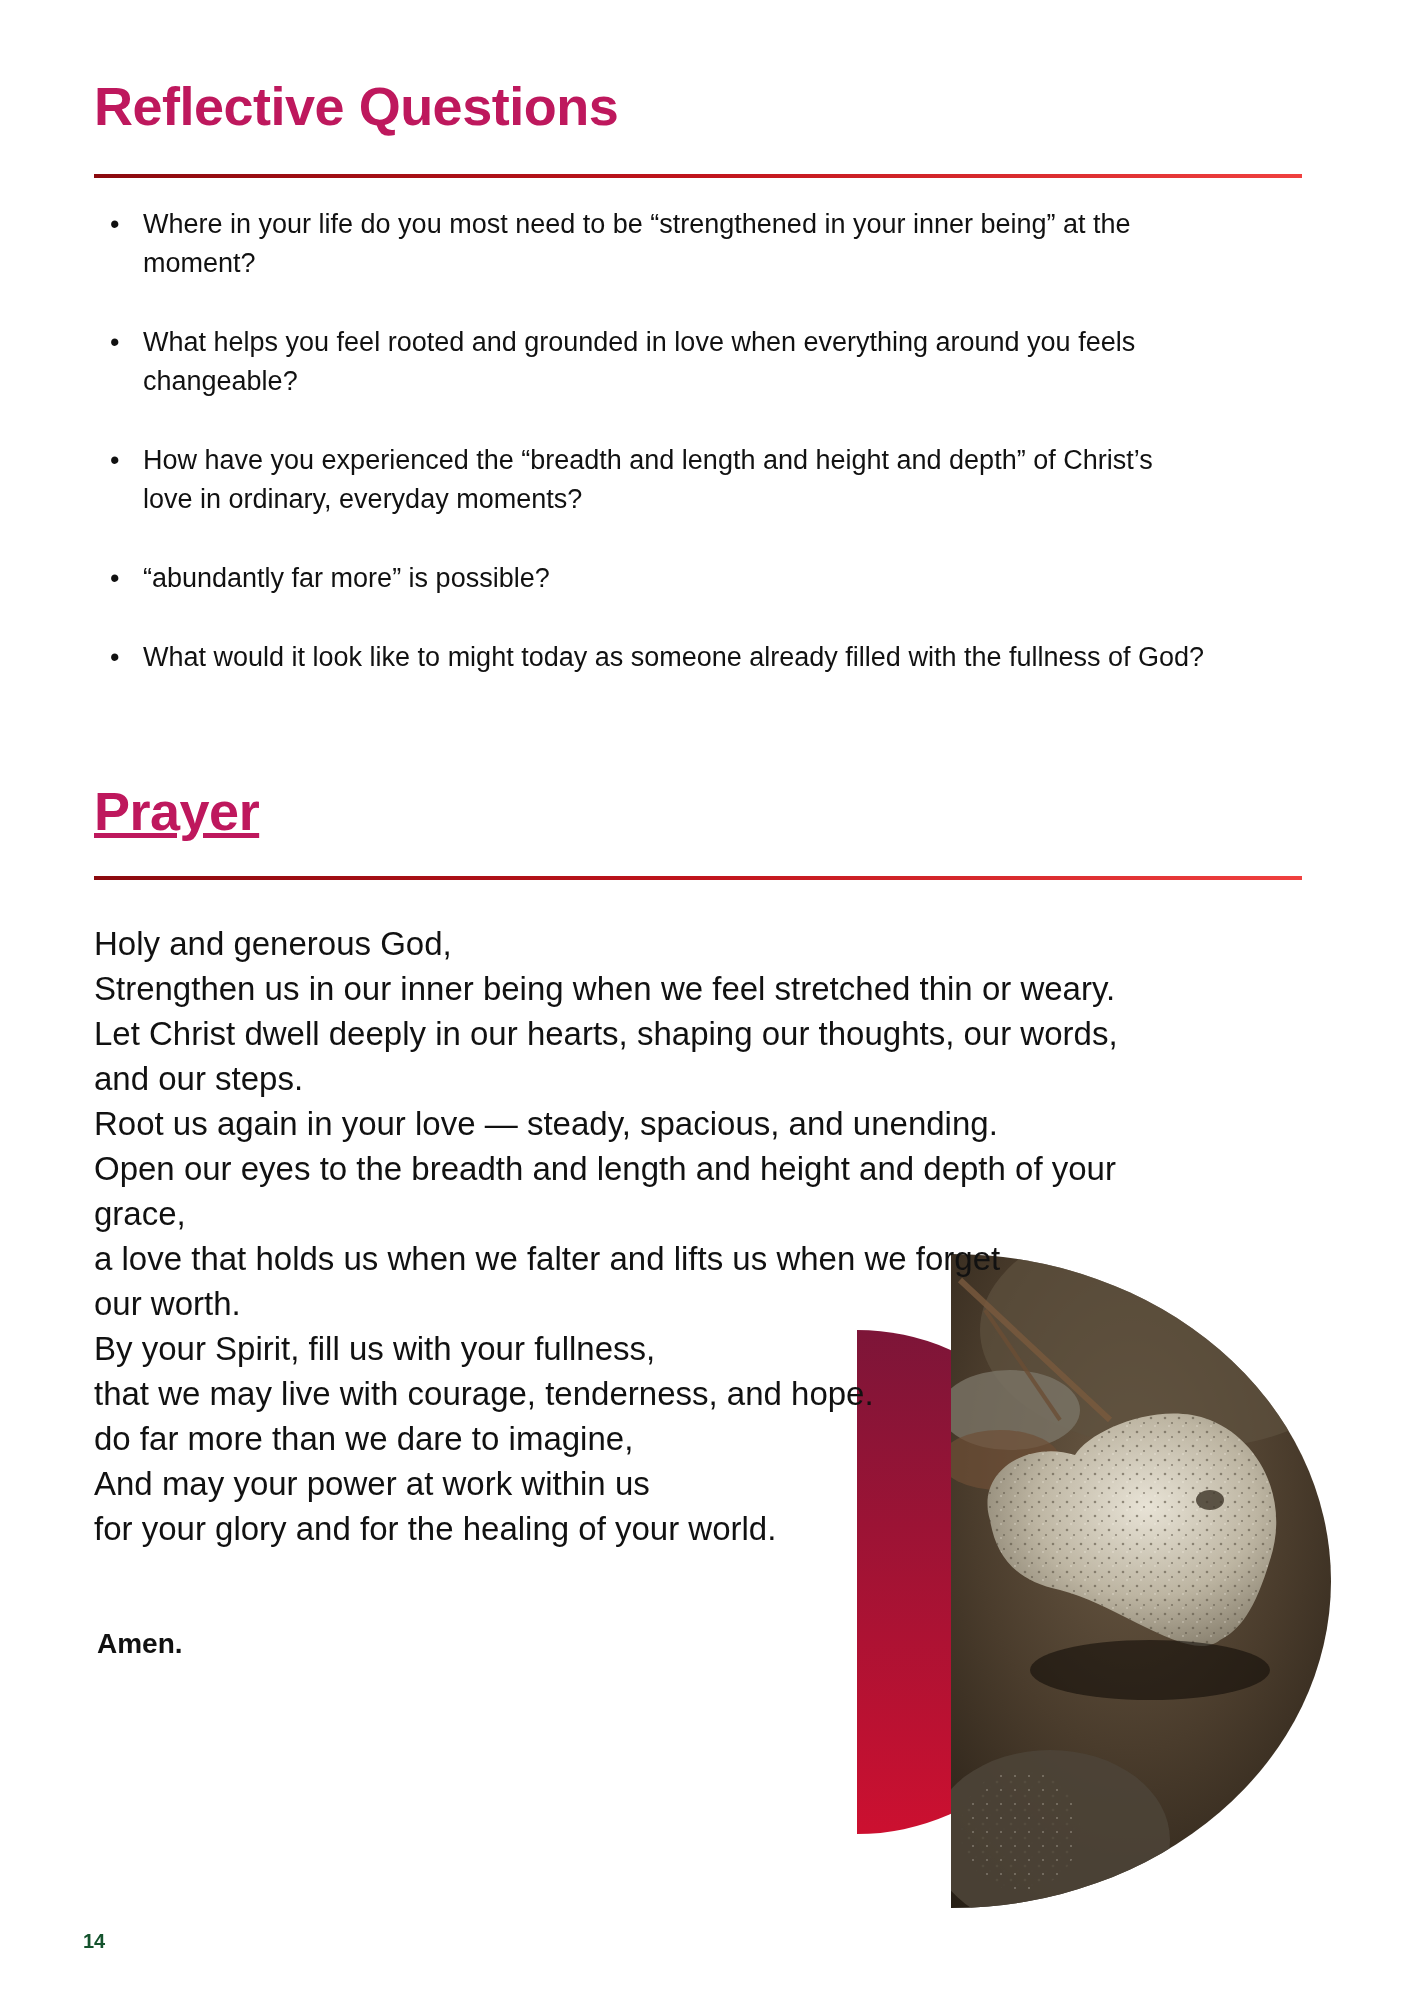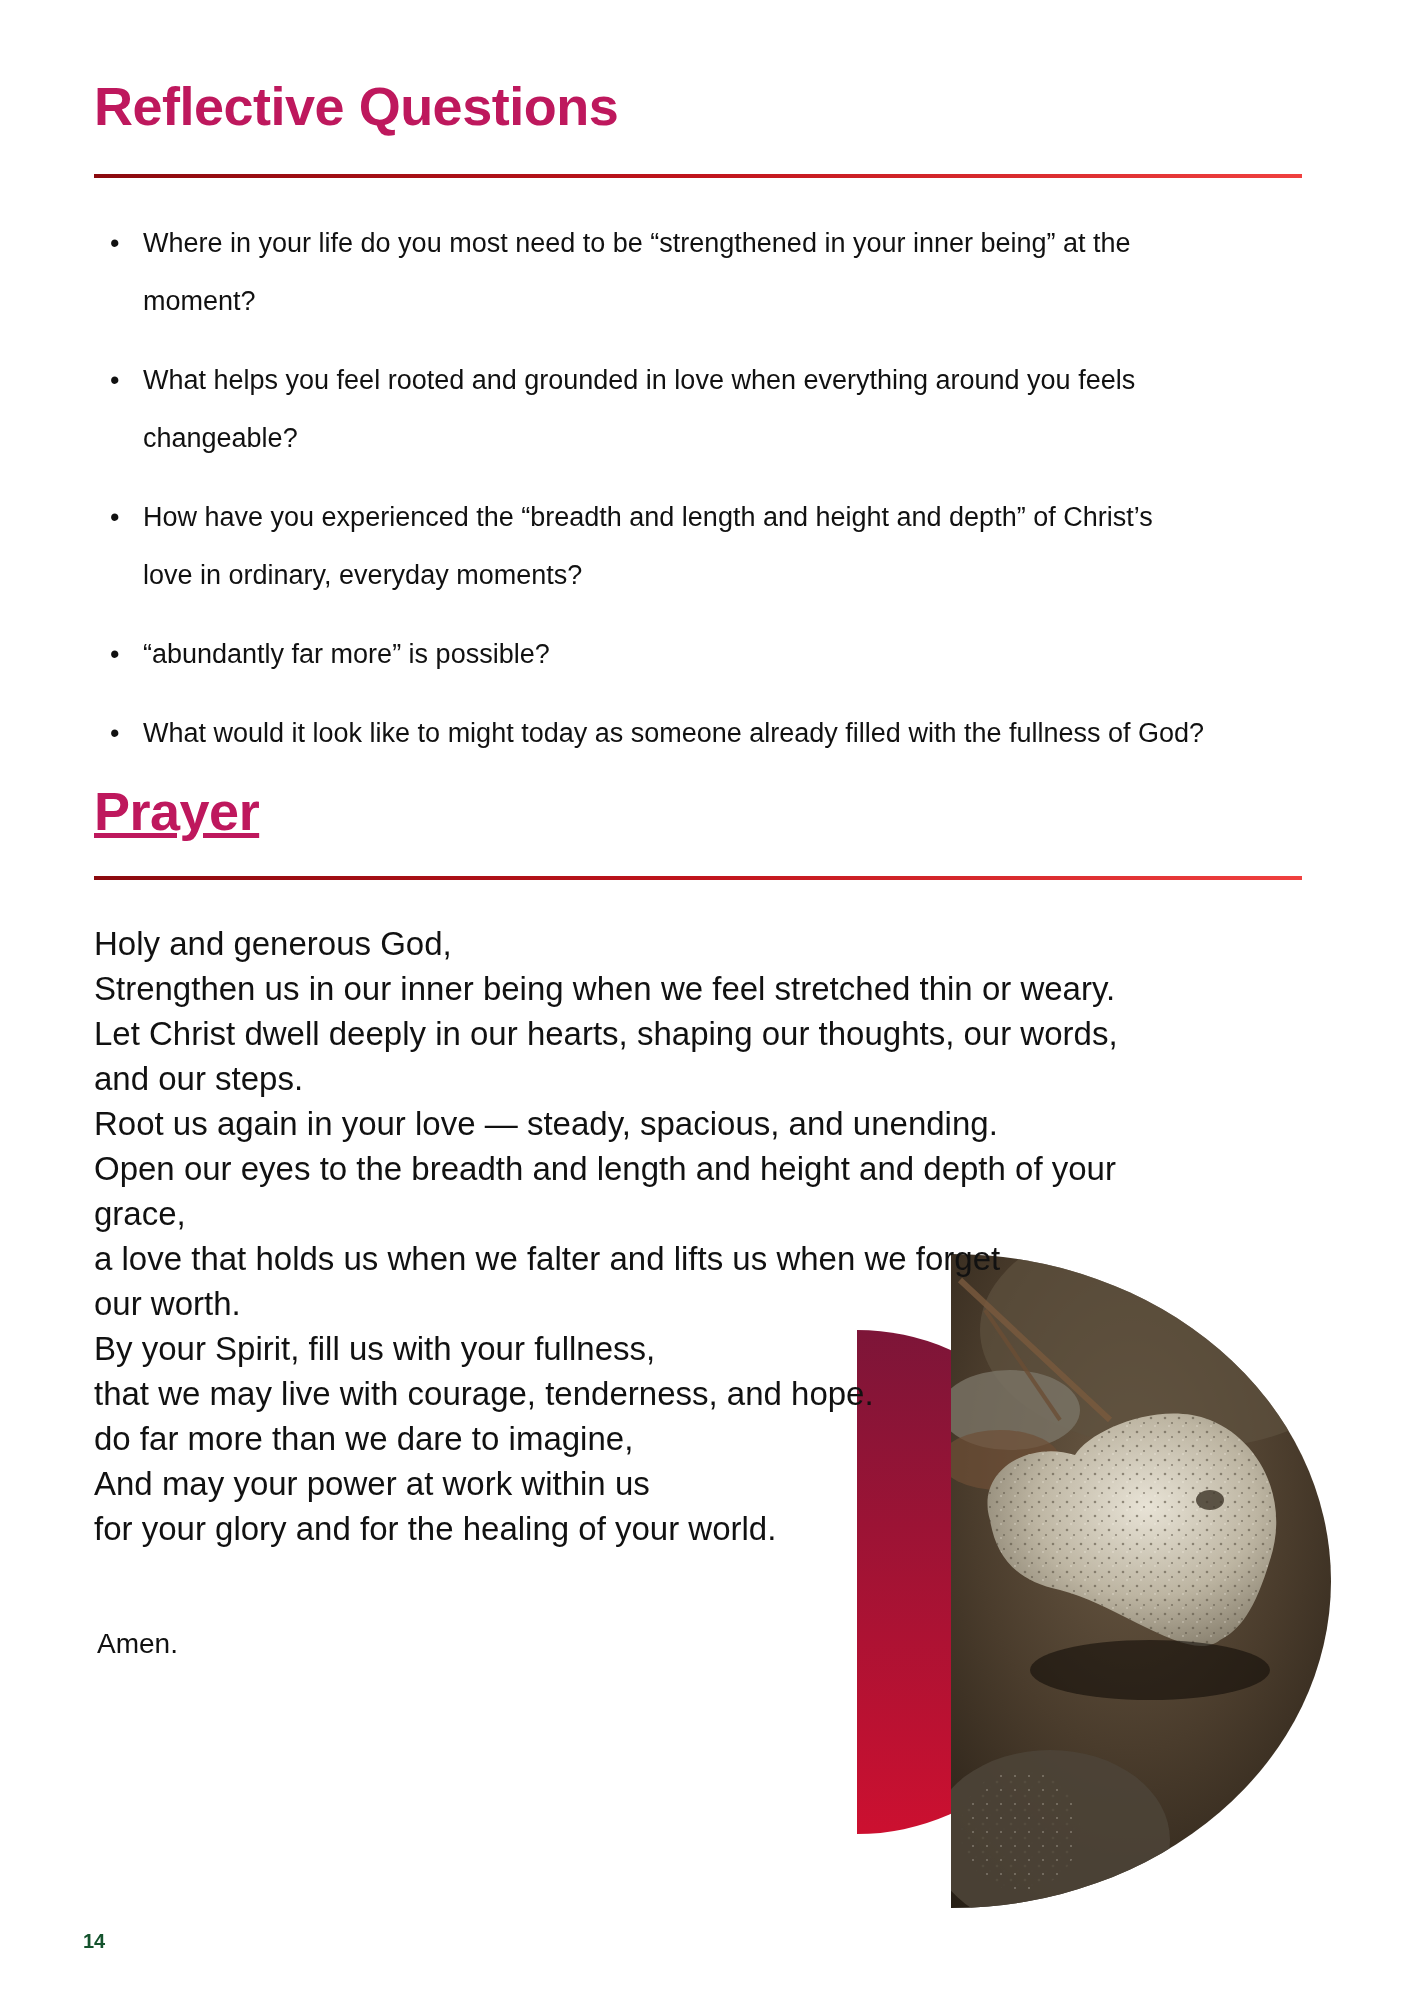--- a/index.html
+++ b/index.html
@@ -9,24 +9,24 @@
              font-size: 54px; line-height: 60px; letter-spacing: -0.5px; }
   #h-questions { top: 76px; }
   #h-prayer { top: 781px; text-decoration: underline; }
   .rule { position: absolute; left: 94px; width: 1208px; height: 4px;
           background: linear-gradient(to right, #8b0a0e 0%, #c0141c 50%, #f0403f 100%); }
   #rule-1 { top: 174px; }
   #rule-2 { top: 876px; }
   .questions { position: absolute; left: 94px; top: 205px; width: 1230px; margin: 0; padding: 0; list-style: none; }
   .question { position: relative; padding-left: 49px; margin: 0 0 40px 0; font-size: 27px; line-height: 39px; }
   .question .bullet { position: absolute; left: 16px; top: 0; font-size: 27px; line-height: 39px; }
-  .question .qline { display: block; white-space: nowrap; margin-top: 19px; }
+  .question .qline { display: block; white-space: nowrap; }
   .prayer { position: absolute; left: 94px; top: 921px; width: 960px; font-size: 33px; line-height: 45px; }
   .prayer .pline { display: block; white-space: nowrap; }
-  .amen { position: absolute; left: 97px; top: 1626px; font-size: 28px; line-height: 36px; font-weight: 400; color: #111111; }
+  .amen { position: absolute; left: 97px; top: 1626px; font-size: 28px; line-height: 36px; font-weight: 700; color: #111111; }
   .page-number { position: absolute; left: 83px; top: 1929px; font-size: 20px; line-height: 24px; font-weight: 700; color: #14532d; }
   .decor { position: absolute; left: 0; top: 0; width: 1414px; height: 2000px; pointer-events: none; }
 </style>
 </head>
 <body>
 
 <h1 id="h-questions" class="heading">Reflective Questions</h1>
 <div id="rule-1" class="rule"></div>
 
 <ul class="questions">

